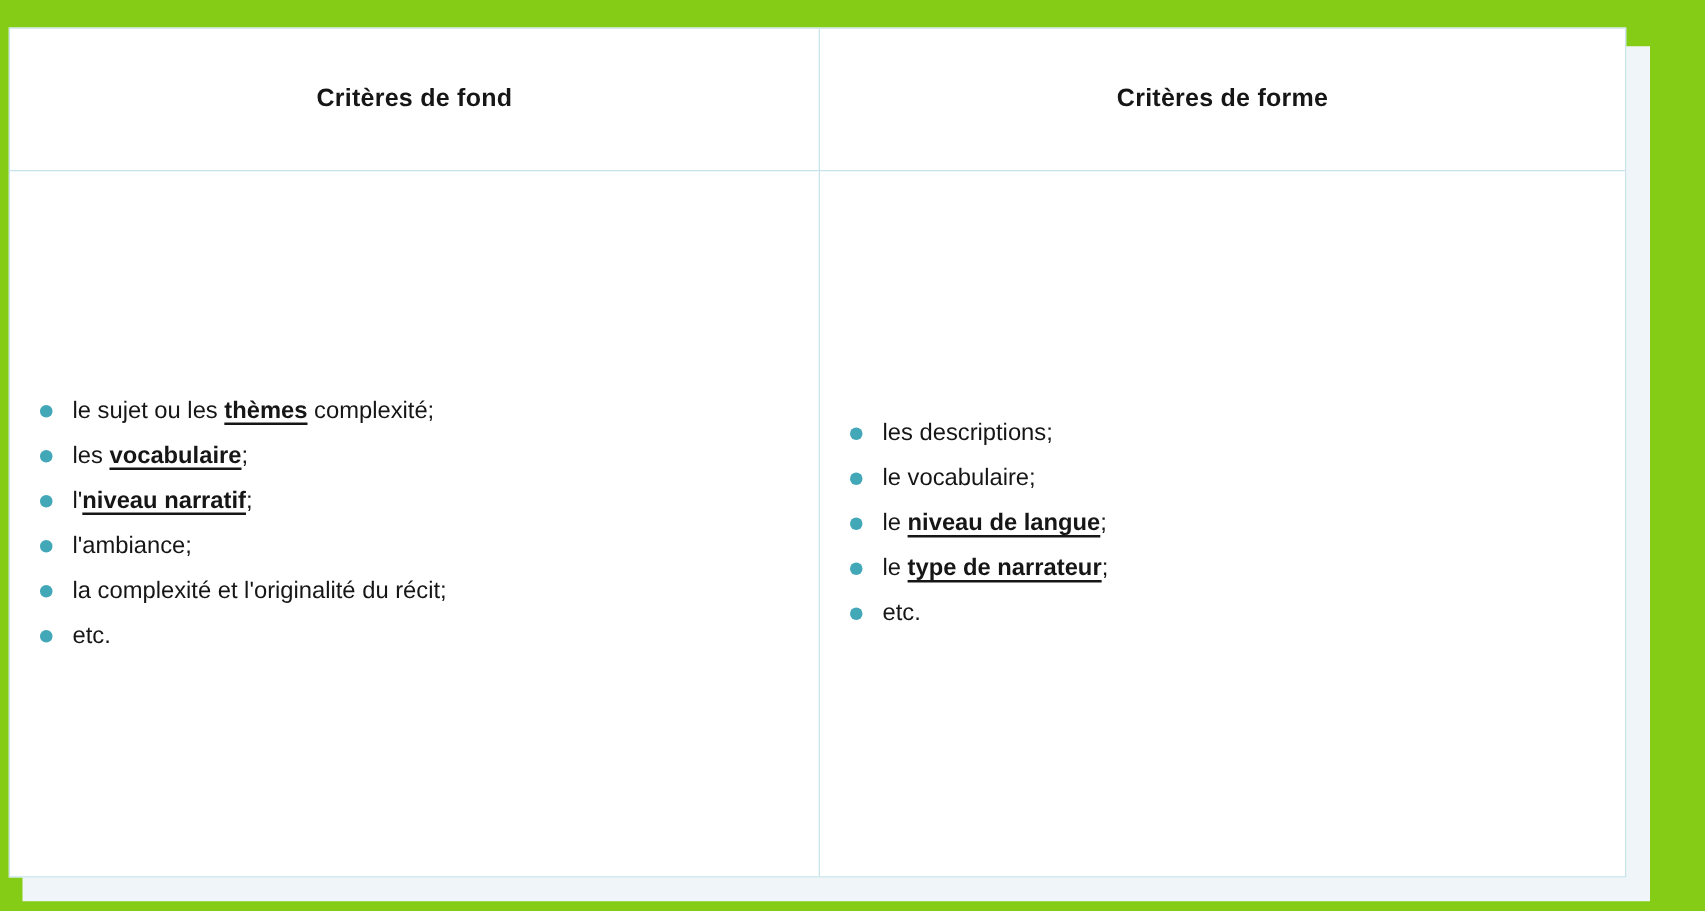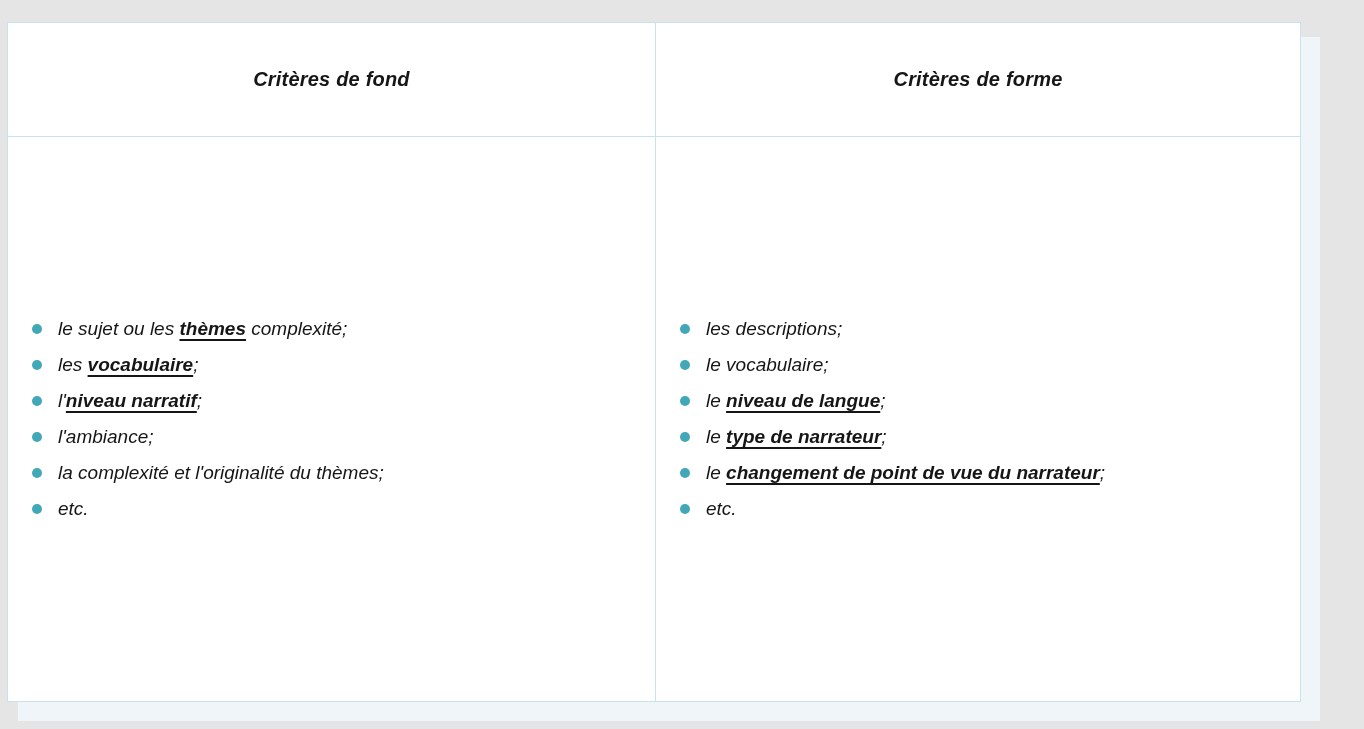--- a/index.html
+++ b/index.html
@@ -8,22 +8,21 @@
     background: #ffffff;
     width: 1364px;
     height: 729px;
     overflow: hidden;
     font-family: "Liberation Sans", "DejaVu Sans", sans-serif;
   }
   .stage {
     position: relative;
     width: 1364px;
     height: 729px;
-    background: #e5e5e5;
-    font-style: italic;
+    background: #84cc16;
   }
   .backdrop {
     position: absolute;
     left: 18px;
     top: 37px;
     width: 1302px;
     height: 684px;
     background: var(--backdrop, #eff5f9);
   }
   .table-card {
@@ -104,30 +103,29 @@
     <div class="cell header-cell col-divider">Critères de fond</div>
 
     <div class="cell header-cell">Critères de forme</div>
 
     <div class="cell body-cell col-divider">
       <ul class="criteria-list" id="list-0">
           <li><span class="bullet"></span><span>le sujet ou les </span><span class="term-link">thèmes</span><span> complexité;</span></li>
           <li><span class="bullet"></span><span>les </span><span class="term-link">vocabulaire</span><span>;</span></li>
           <li><span class="bullet"></span><span>l'</span><span class="term-link">niveau narratif</span><span>;</span></li>
           <li><span class="bullet"></span><span>l'ambiance;</span></li>
-          <li><span class="bullet"></span><span>la complexité et l'originalité du thèmes;</span></li>
+          <li><span class="bullet"></span><span>la complexité et l'originalité du récit;</span></li>
           <li><span class="bullet"></span><span>etc.</span></li>
         </ul>
     </div>
 
     <div class="cell body-cell">
       <ul class="criteria-list" id="list-1">
           <li><span class="bullet"></span><span>les descriptions;</span></li>
           <li><span class="bullet"></span><span>le vocabulaire;</span></li>
           <li><span class="bullet"></span><span>le </span><span class="term-link">niveau de langue</span><span>;</span></li>
           <li><span class="bullet"></span><span>le </span><span class="term-link">type de narrateur</span><span>;</span></li>
-          <li><span class="bullet"></span><span>le </span><span class="term-link">changement de point de vue du narrateur</span><span>;</span></li>
           <li><span class="bullet"></span><span>etc.</span></li>
         </ul>
     </div>
 
   </div>
 </div>
 
 </body></html>

